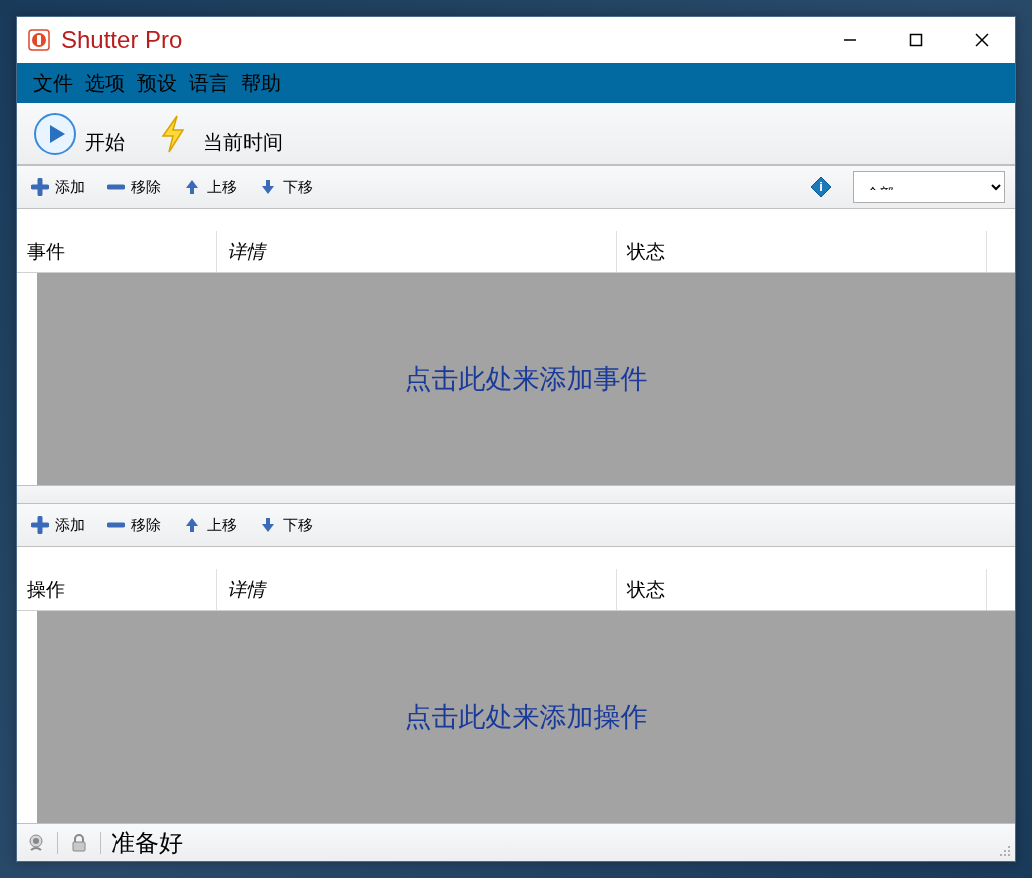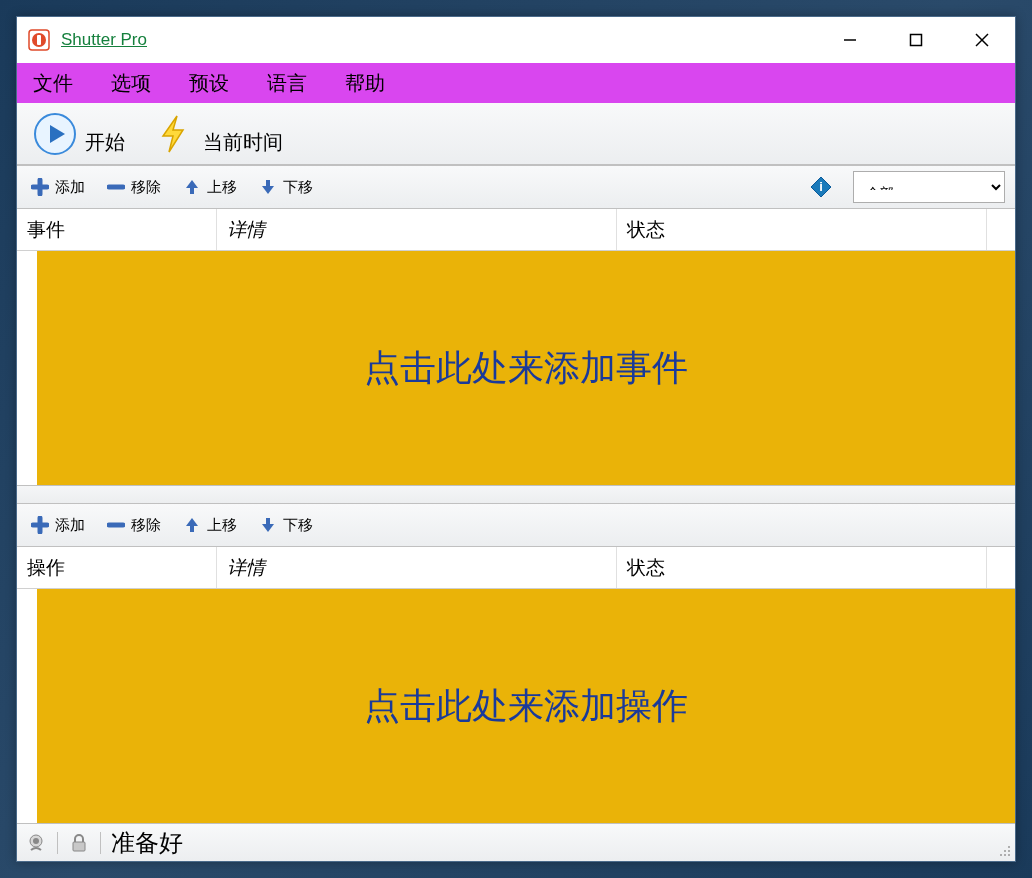--- a/index.html
+++ b/index.html
@@ -29,35 +29,34 @@
   padding: 0 0 0 10px;
   background: #fff;
 }
 .app-icon {
   width: 24px; height: 24px;
   margin-right: 10px;
   display: inline-flex;
   align-items: center;
   justify-content: center;
 }
-.app-title { font-size: 17px; color: #15803d; flex: 1; text-decoration: underline; }
+.app-title { font-size: 24px; color: #b91c1c; flex: 1; }
 .win-controls { display: flex; }
 .win-btn {
   width: 66px; height: 44px;
   display: flex; align-items: center; justify-content: center;
   cursor: pointer;
 }
 
 .menubar {
   height: 40px;
   display: flex;
   align-items: center;
   padding: 0 10px;
-  gap: 26px;
-  background: #d946ef;
+  background: #0369a1;
   text-align: right;
 }
 .menu-item { font-size: 20px; cursor: pointer; padding: 4px 6px; }
 
 .toolbar {
   height: 62px;
   display: flex;
   align-items: center;
   padding: 4px 12px;
   gap: 18px;
@@ -107,41 +106,42 @@
   border: 1px solid #adadad;
   background: #fff;
   cursor: pointer;
 }
 
 .table-header {
   height: 42px;
   display: flex;
   border-bottom: 1px solid #d0d0d0;
   background: #fff;
+  margin-top: 22px;
 }
 .th {
   padding: 8px 10px;
   font-size: 19px;
   border-right: 1px solid #e0e0e0;
   display: flex;
   align-items: center;
 }
 .th:last-child { border-right: none; }
 .th1 { width: 200px; }
 .th2 { width: 400px; font-style: italic; }
 .th3 { flex: 1; }
 .th4 { width: 28px; }
 
 .drop-area {
   flex: 1;
-  background: #eab308;
+  background: #a3a3a3;
   display: flex;
   align-items: center;
   justify-content: center;
-  font-size: 36px;
+  font-size: 27px;
   color: #1a3a9a;
   cursor: pointer;
   min-height: 190px;
   margin-left: 20px;
 }
 .gap-strip { height: 18px; background: linear-gradient(#f5f6f7, #eceef0); border-top: 1px solid #c0c0c0; }
 
 .statusbar {
   height: 38px;
   display: flex;

